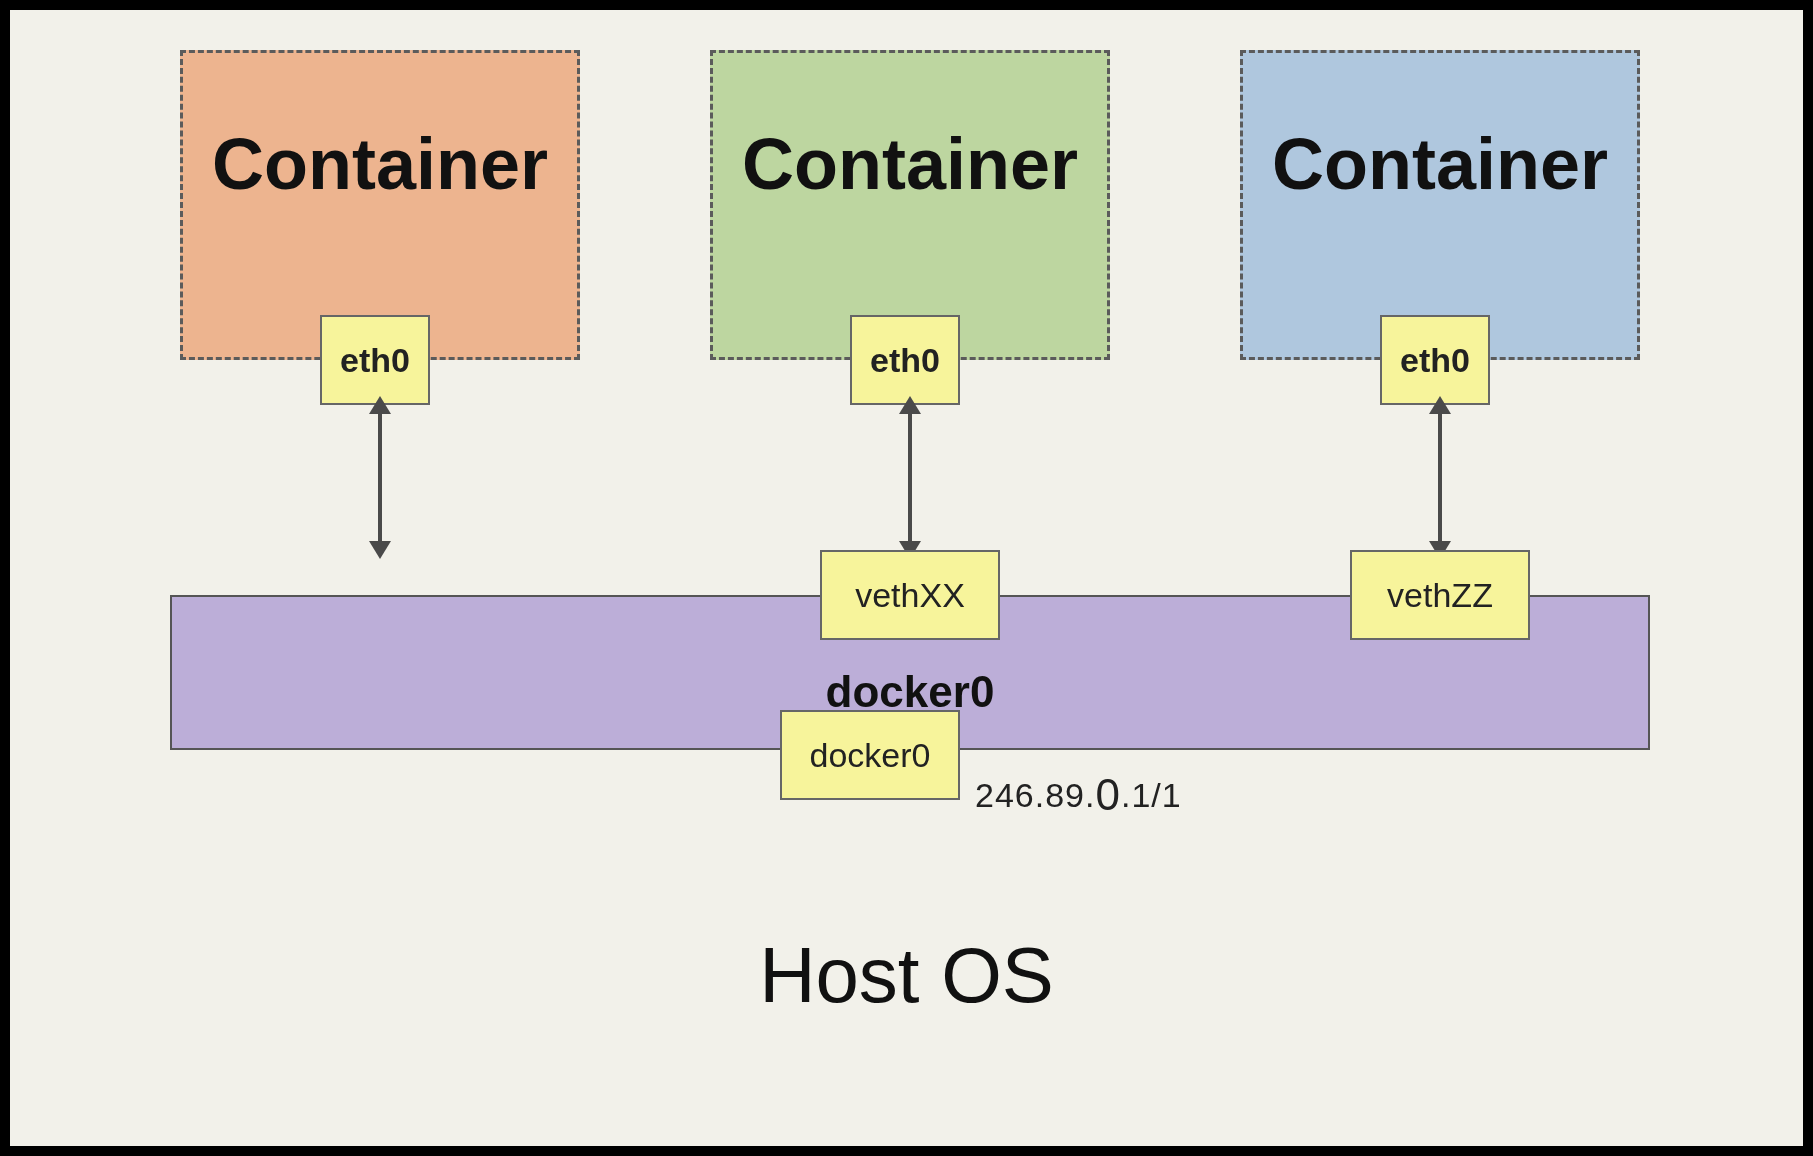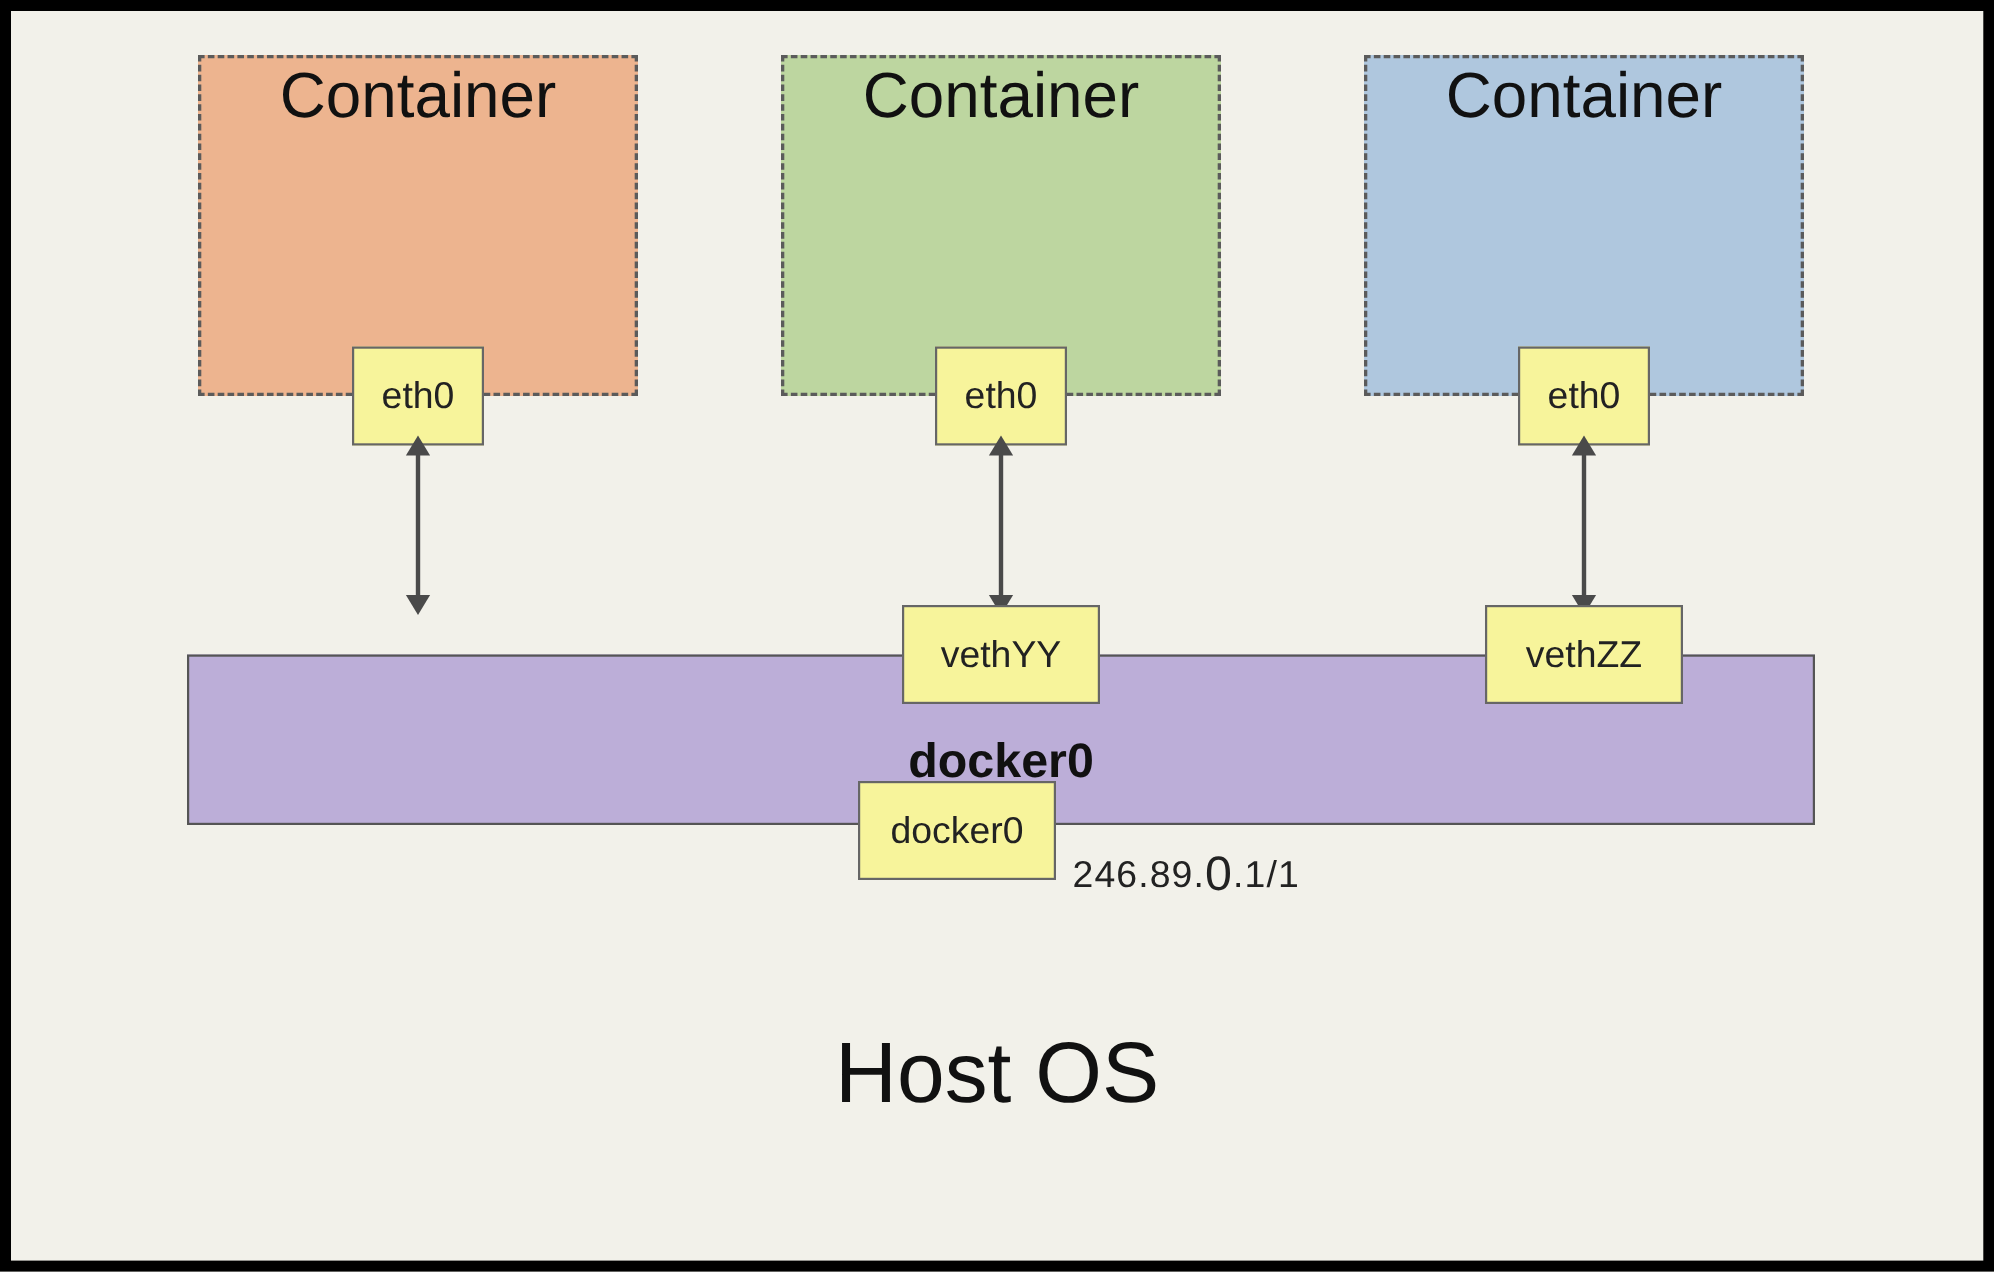--- a/index.html
+++ b/index.html
@@ -25,40 +25,41 @@
   
   .container-box {
     position: absolute;
     top: 40px;
     width: 400px;
     height: 310px;
     border: 3px dashed #5b5b5b;
     text-align: center;
   }
   .container-box .title {
-    font-size: 58px;
-    font-weight: normal;
+    margin-top: 70px;
+    font-size: 72px;
+    font-weight: bold;
     color: #111;
   }
   .c1 { left: 170px;  background: #edb48f; }
   .c2 { left: 700px;  background: #bdd6a0; }
   .c3 { left: 1230px; background: #afc7de; }
 
   
   .ifbox {
     position: absolute;
     background: #f7f49b;
     border: 2px solid #666;
     display: flex;
     align-items: center;
     justify-content: center;
     font-size: 34px;
     color: #222;
   }
-  .eth  { width: 120px; height: 90px; top: 305px; }
+  .eth  { width: 110px; height: 90px; top: 305px; font-weight: bold; }
   .eth1 { left: 310px; }
   .eth2 { left: 840px; }
   .eth3 { left: 1370px; }
 
   .veth { width: 180px; height: 90px; top: 540px; }
   .veth1 { left: 280px; }
   .veth2 { left: 810px; }
   .veth3 { left: 1340px; }
 
   
@@ -149,21 +150,21 @@
     </div>
 
     <div class="ifbox eth eth1">eth0</div>
     <div class="ifbox eth eth2">eth0</div>
     <div class="ifbox eth eth3">eth0</div>
 
     <div class="arrow a1"></div>
     <div class="arrow a2"></div>
     <div class="arrow a3"></div>
 
-    <div class="ifbox veth veth2">vethYY</div>
+    <div class="ifbox veth veth2">vethXX</div>
     <div class="ifbox veth veth3">vethZZ</div>
 
     <div class="ifbox dockerbox">docker0</div>
 
     <div class="ip">
       <span>246.89.</span><span class="zero">0</span><span>.1/1</span>
     </div>
 
     <div class="hostlabel">Host OS</div>
 

